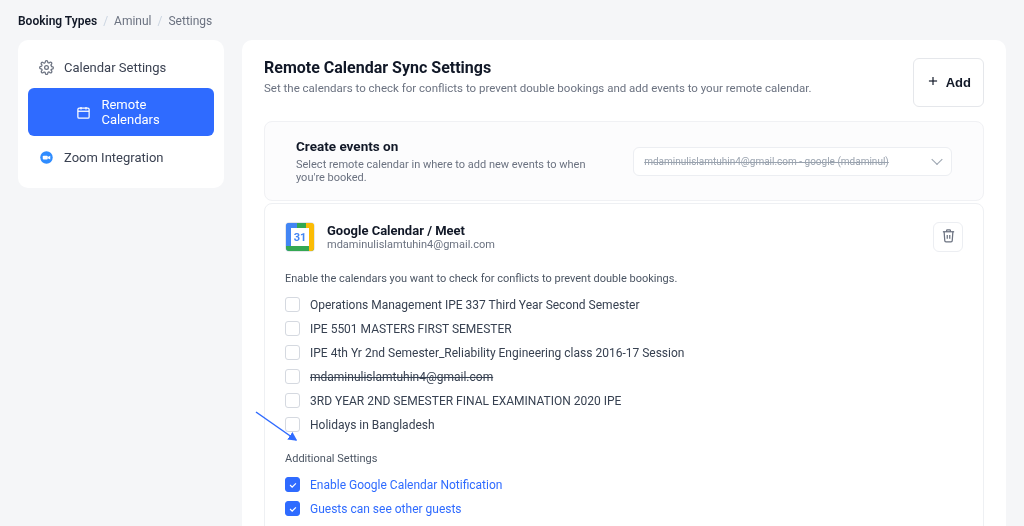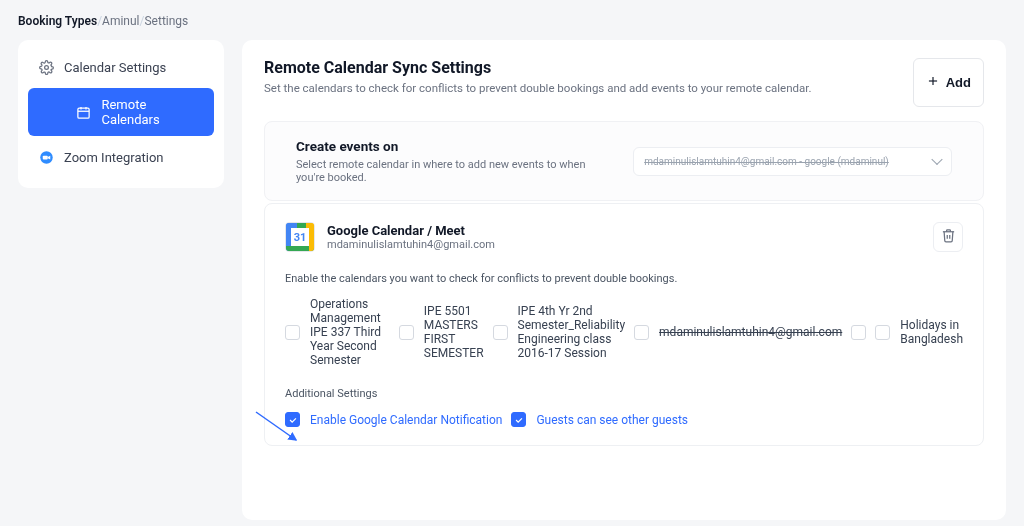--- a/index.html
+++ b/index.html
@@ -1,19 +1,19 @@
 <!DOCTYPE html>
 <html><head>
 <meta charset="utf-8">
 <style>
   * { box-sizing: border-box; margin: 0; padding: 0; }
   html, body { width: 1024px; height: 526px; font-family: -apple-system, BlinkMacSystemFont, "Segoe UI", Roboto, Arial, sans-serif; background: #f5f6f8; color: #1f2937; overflow: hidden; }
   .page { padding: 14px 18px 0 18px; }
 
-  .breadcrumb { font-size: 12px; color: #6b7280; margin-bottom: 12px; display: flex; gap: 0; align-items: center; }
+  .breadcrumb { font-size: 12px; color: #6b7280; margin-bottom: 12px; display: flex; gap: 6px; align-items: center; }
   .breadcrumb .sep { color: #cbd5e1; }
   .breadcrumb .first { color: #111827; font-weight: 600; }
 
   .layout { display: flex; gap: 18px; align-items: flex-start; }
 
   .sidebar { background: #ffffff; border-radius: 10px; width: 206px; padding: 10px; }
   .side-item { display: flex; align-items: center; gap: 10px; padding: 9px 10px; border-radius: 6px; font-size: 13px; color: #3b4252; margin-bottom: 4px; cursor: pointer; }
   .side-item.active { background: #2F6BFF; color: #ffffff; padding-left: 48px; }
   .side-icon { width: 16px; height: 16px; display: inline-flex; align-items: center; justify-content: center; }
 
@@ -43,21 +43,21 @@
   .gcal-icon .bar-top { position: absolute; top: 0; left: 0; right: 0; height: 5px; background: linear-gradient(90deg,#4285F4 0 40%,#34A853 40% 70%,#FBBC05 70% 100%); }
   .gcal-icon .bar-left { position: absolute; top: 0; left: 0; bottom: 0; width: 5px; background: #4285F4; }
   .gcal-icon .bar-bottom { position: absolute; bottom: 0; left: 0; right: 0; height: 5px; background: #34A853; }
   .gcal-icon .bar-right { position: absolute; top: 0; right: 0; bottom: 0; width: 5px; background: #FBBC05; }
   .acct-title { font-size: 13px; font-weight: 700; color: #111827; }
   .acct-email { font-size: 11px; color: #6b7280; }
   .trash-btn { width: 30px; height: 30px; border: 1px solid #eceef2; border-radius: 6px; background: #fff; display: flex; align-items: center; justify-content: center; cursor: pointer; }
 
   .helper-text { font-size: 11px; color: #4b5563; margin-bottom: 12px; }
 
-  .checks { display: flex; flex-direction: row; gap: 9px; margin-bottom: 20px; }
+  .checks { display: flex; flex-direction: column; gap: 9px; margin-bottom: 20px; }
   .chk-row { display: flex; align-items: center; gap: 10px; font-size: 12px; color: #374151; }
   .chk-row.link { color: #2F6BFF; cursor: pointer; }
   .chk { width: 15px; height: 15px; border-radius: 3px; border: 1.5px solid #d5d9e0; background: #fff; display: inline-flex; align-items: center; justify-content: center; flex-shrink: 0; }
   .chk.checked { background: #2F6BFF; border-color: #2F6BFF; }
   .chk.checked svg { display: block; }
   .chk svg { display: none; }
   .strike-text { text-decoration: line-through; }
 
   .section-label { font-size: 11px; color: #4b5563; margin-bottom: 12px; }
 
@@ -178,20 +178,21 @@
           <label class="chk-row">
             <span class="chk"></span>
             <span>IPE 4th Yr 2nd Semester_Reliability Engineering class 2016-17 Session</span>
           </label>
           <label class="chk-row">
             <span class="chk"></span>
             <span class="strike-text">mdaminulislamtuhin4@gmail.com</span>
           </label>
           <label class="chk-row">
             <span class="chk"></span>
+            <span>3RD YEAR 2ND SEMESTER FINAL EXAMINATION 2020 IPE</span>
           </label>
           <label class="chk-row">
             <span class="chk"></span>
             <span>Holidays in Bangladesh</span>
           </label>
         </div>
 
         <p class="section-label">Additional Settings</p>
         <div class="checks" style="margin-bottom:0">
           <label class="chk-row link">

